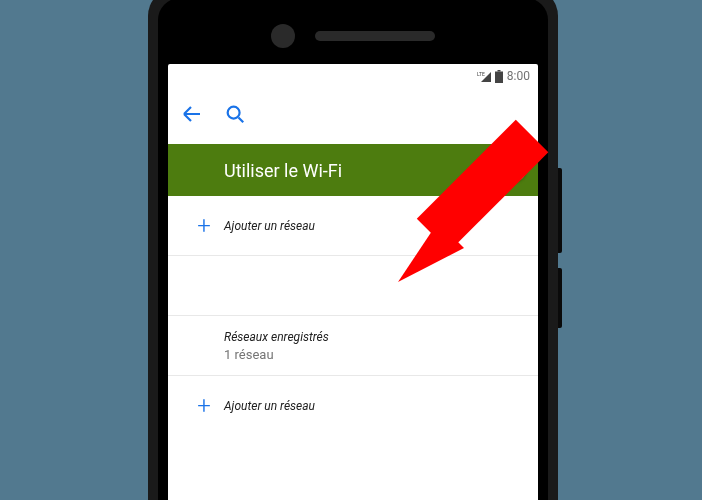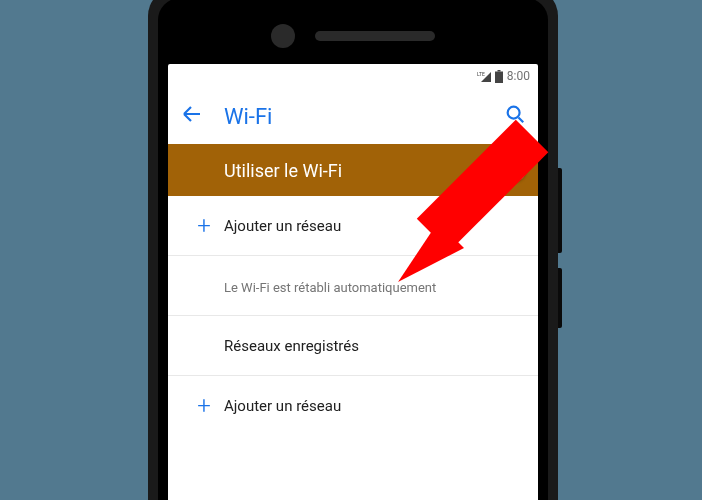--- a/index.html
+++ b/index.html
@@ -85,21 +85,21 @@
     }
     .back-arrow { color: #1a73e8; }
     .app-title {
       color: #1a73e8;
       font-size: 22px;
       font-weight: 400;
       flex: 1;
     }
     .search-icon { color: #1a73e8; }
     .toggle-row {
-      background: #a16207;
+      background: #4d7c0f;
       height: 52px;
       display: flex;
       align-items: center;
       padding: 0 14px 0 56px;
       color: #fff;
     }
     .toggle-label {
       font-size: 18px;
       flex: 1;
     }
@@ -131,22 +131,23 @@
       width: 40px;
       display: flex;
       justify-content: center;
       color: #1a73e8;
       font-size: 24px;
       font-weight: 300;
     }
     .row-body { flex: 1; }
     .row-indent { padding-left: 40px; }
     .row-title {
-      font-size: 15px;
+      font-size: 12px;
       color: #212121;
+      font-style: italic;
     }
     .row-sub {
       font-size: 13px;
       color: #757575;
       margin-top: 3px;
     }
     .arrow-overlay {
       position: absolute;
       left: 390px;
       top: 100px;
@@ -192,21 +193,20 @@
           </svg>
         <span>8:00</span>
       </div>
 
       <div class="app-bar">
         <span class="back-arrow">
           <svg width="24" height="24" viewBox="0 0 24 24" fill="none" stroke="#1a73e8" stroke-width="2.2">
               <path d="M20 12H4M4 12L11 5M4 12L11 19"></path>
             </svg>
         </span>
-        <span class="app-title">Wi-Fi</span>
         <span class="search-icon">
           <svg width="22" height="22" viewBox="0 0 24 24" fill="none" stroke="#1a73e8" stroke-width="2.4">
               <circle cx="10.5" cy="10.5" r="6.5"></circle>
               <path d="M21 21l-5.2-5.2"></path>
             </svg>
         </span>
       </div>
 
       <div class="toggle-row">
         <span class="toggle-label">Utiliser le Wi-Fi</span>
@@ -217,27 +217,27 @@
 
       <div class="list-row">
         <div class="row-icon">+</div>
         <div class="row-body">
           <div class="row-title">Ajouter un réseau</div>
         </div>
       </div>
 
       <div class="list-row">
         <div class="row-body row-indent">
-          <div class="row-sub">Le Wi-Fi est rétabli automatiquement</div>
         </div>
       </div>
 
       <div class="list-row">
         <div class="row-body row-indent">
           <div class="row-title">Réseaux enregistrés</div>
+          <div class="row-sub">1 réseau</div>
         </div>
       </div>
 
       <div class="list-row" style="border-bottom:none">
         <div class="row-icon">+</div>
         <div class="row-body">
           <div class="row-title">Ajouter un réseau</div>
         </div>
       </div>
 

